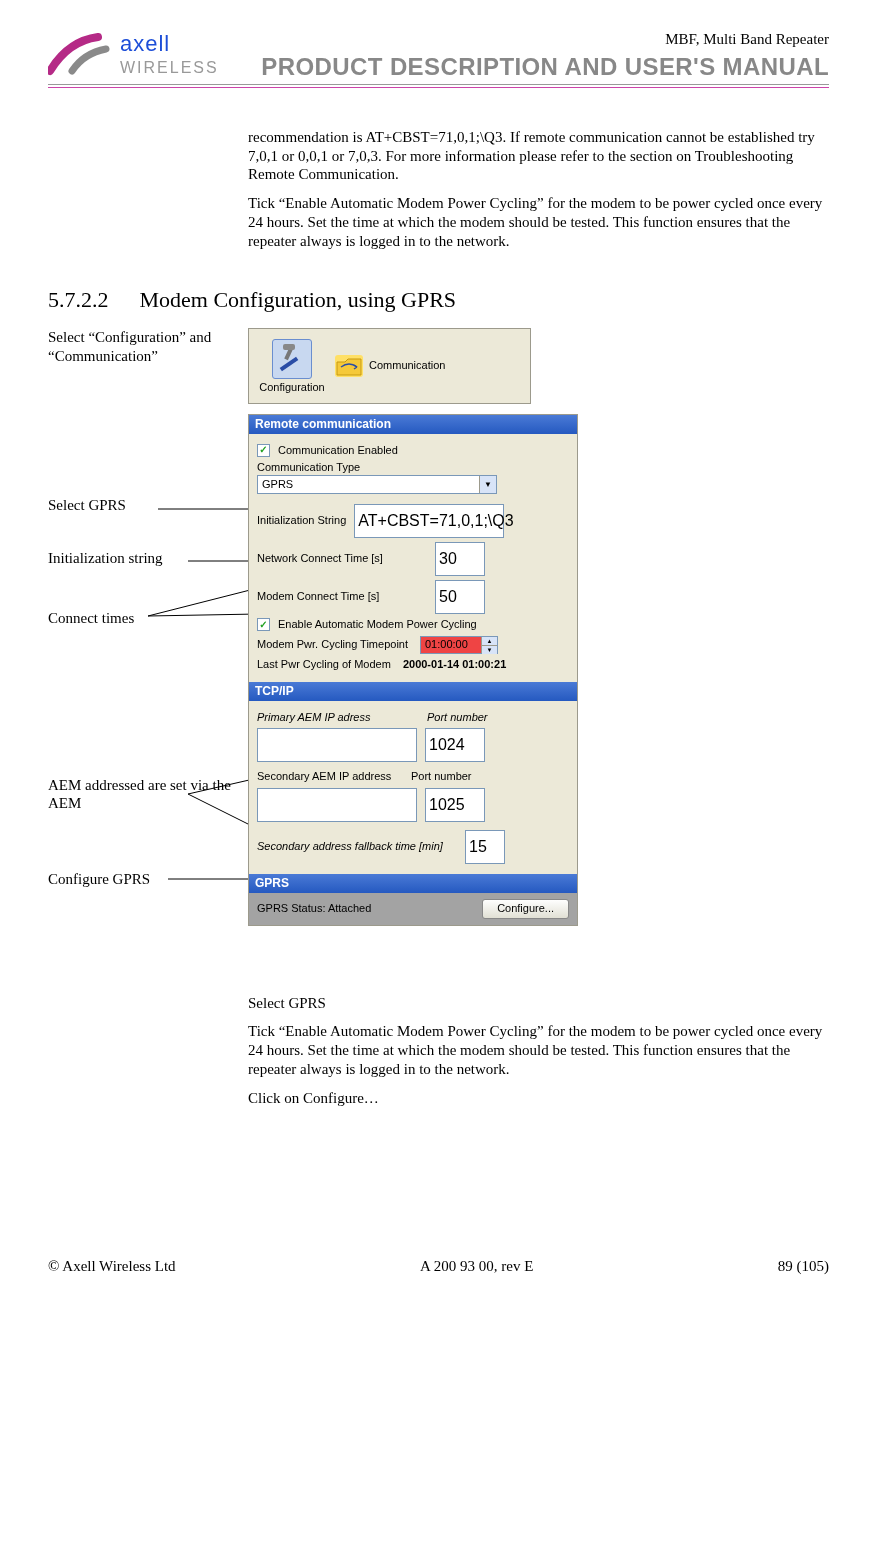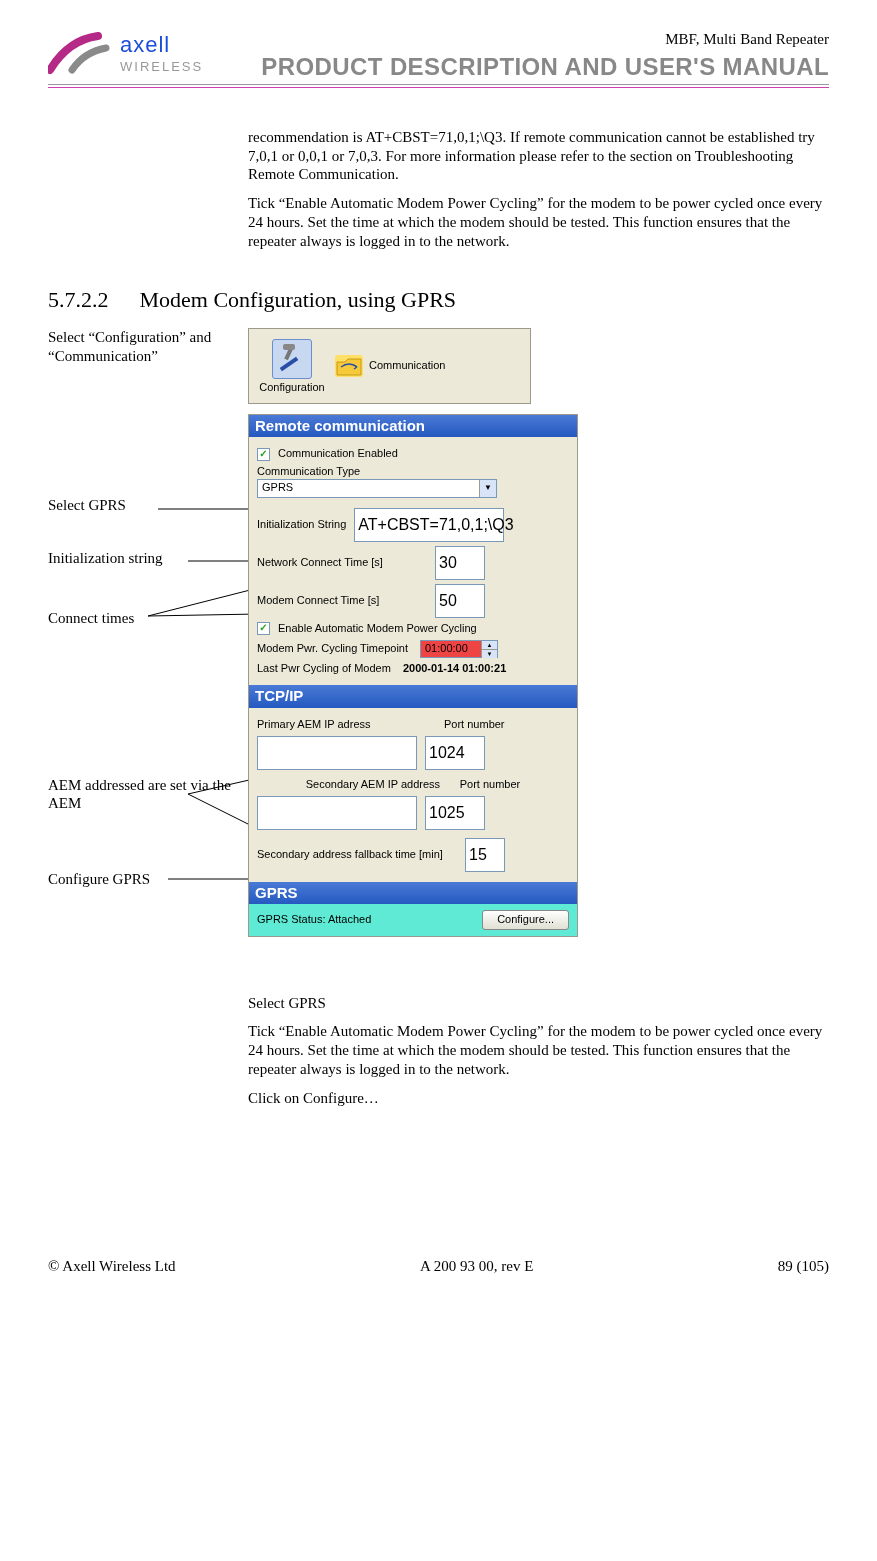--- a/index.html
+++ b/index.html
@@ -19,21 +19,21 @@
     border-bottom: 1px solid #999;
     padding-bottom: 2px;
     margin-bottom: 2px;
   }
   .logo-block {
     display: flex;
     align-items: center;
     gap: 2px;
   }
   .logo-swoosh { width: 70px; height: 46px; }
-  .logo-text { font-family: Arial, sans-serif; font-size: 13px; color: #999; letter-spacing: 2px; margin-top: 22px;}
+  .logo-text { font-family: Arial, sans-serif; font-size: 16px; color: #999; letter-spacing: 2px; margin-top: 22px;}
   .header-right { text-align: right; }
   .header-line1 { font-size: 15px; margin-bottom: 3px; }
   .header-line2 { font-family: Arial, sans-serif; font-size: 24px; color: #888; font-weight: bold; letter-spacing: 0.4px;}
   .thin-accent { height:1px; background:#c4a; margin-bottom:40px;}
   .body-block { margin-left: 200px; }
   .para { margin: 0 0 10px 0; text-align: left;}
   .section-num { display:inline-block; width: 86px;}
   h2.section { font-weight: normal; font-size: 22px; margin: 36px 0 14px 0;}
   .row { display:flex; align-items:flex-start; margin-bottom: 10px;}
   .left-label { width: 200px; flex:0 0 200px; font-size:15px; position:relative;}
@@ -51,23 +51,23 @@
   }
   .toolbar-icon.selected { background:#c8d8f0; border-color:#6a8ecf;}
   .breadcrumb-panel { padding:6px; display:flex; align-items:center; gap:6px;}
   .comm-icon {
     width:28px; height:22px; background:#ffe066; border-radius:3px; position:relative;
     display:inline-block; flex:0 0 28px;
   }
   .panel-wrap { width:328px; }
   .panel-header {
     background:linear-gradient(#4a7ad6,#2559c0); color:#fff; font-weight:bold;
-    font-size:15px; padding:2px 6px;
-  }
-  .panel-sub { background:#5eead4; padding:6px 8px;}
+    font-size:12px; padding:2px 6px;
+  }
+  .panel-sub { background:#a3a3a3; padding:6px 8px;}
   .panel-body { background:#ece9d8; padding:6px 8px;}
   .form-row { display:flex; align-items:center; margin:4px 0; gap:8px;}
   .input {
     background:#fff; border:1px solid #7a98b8; height:14px; box-sizing:border-box;
     font-size:16px; padding:16px 3px; display:inline-flex; align-items:center;
   }
   .select {
     background:#fff; border:1px solid #7a98b8; height:19px; width:240px;
     display:flex; justify-content:space-between; align-items:center; padding:0 0 0 4px;
     box-sizing:border-box;
@@ -230,38 +230,38 @@
         </span>
       </div>
       <div class="form-row">
         <span>Last Pwr Cycling of Modem</span>
         <span style="font-weight:bold; margin-left:4px;">2000-01-14    01:00:21</span>
       </div>
     </div>
 
     <div class="panel-header">TCP/IP</div>
     <div class="panel-body">
-      <div class="form-row" style="gap:37px;">
+      <div class="form-row" style="gap:20px;font-style:italic;">
         <span style="width:150px;">Primary AEM IP adress</span>
         <span>Port number</span>
       </div>
       <div class="form-row">
         <span class="input" style="width:160px;"></span>
         <span class="input" style="width:60px;">1024</span>
       </div>
-      <div class="form-row" style="gap:4px; margin-top:8px;justify-content:center;">
+      <div class="form-row" style="gap:4px; margin-top:8px;">
         <span style="width:150px;">Secondary AEM IP address</span>
         <span>Port number</span>
       </div>
       <div class="form-row">
         <span class="input" style="width:160px;"></span>
         <span class="input" style="width:60px;">1025</span>
       </div>
       <div class="form-row" style="margin-top:8px;">
-        <span style="width:200px;">Secondary address fallback time [min]</span>
+        <span style="width:200px;font-style:italic;">Secondary address fallback time [min]</span>
         <span class="input" style="width:40px;">15</span>
       </div>
     </div>
 
     <div class="panel-header">GPRS</div>
     <div class="panel-sub" style="display:flex; justify-content:space-between; align-items:center;">
       <span>GPRS Status: Attached</span>
       <span class="btn">Configure...</span>
     </div>
   </div>

